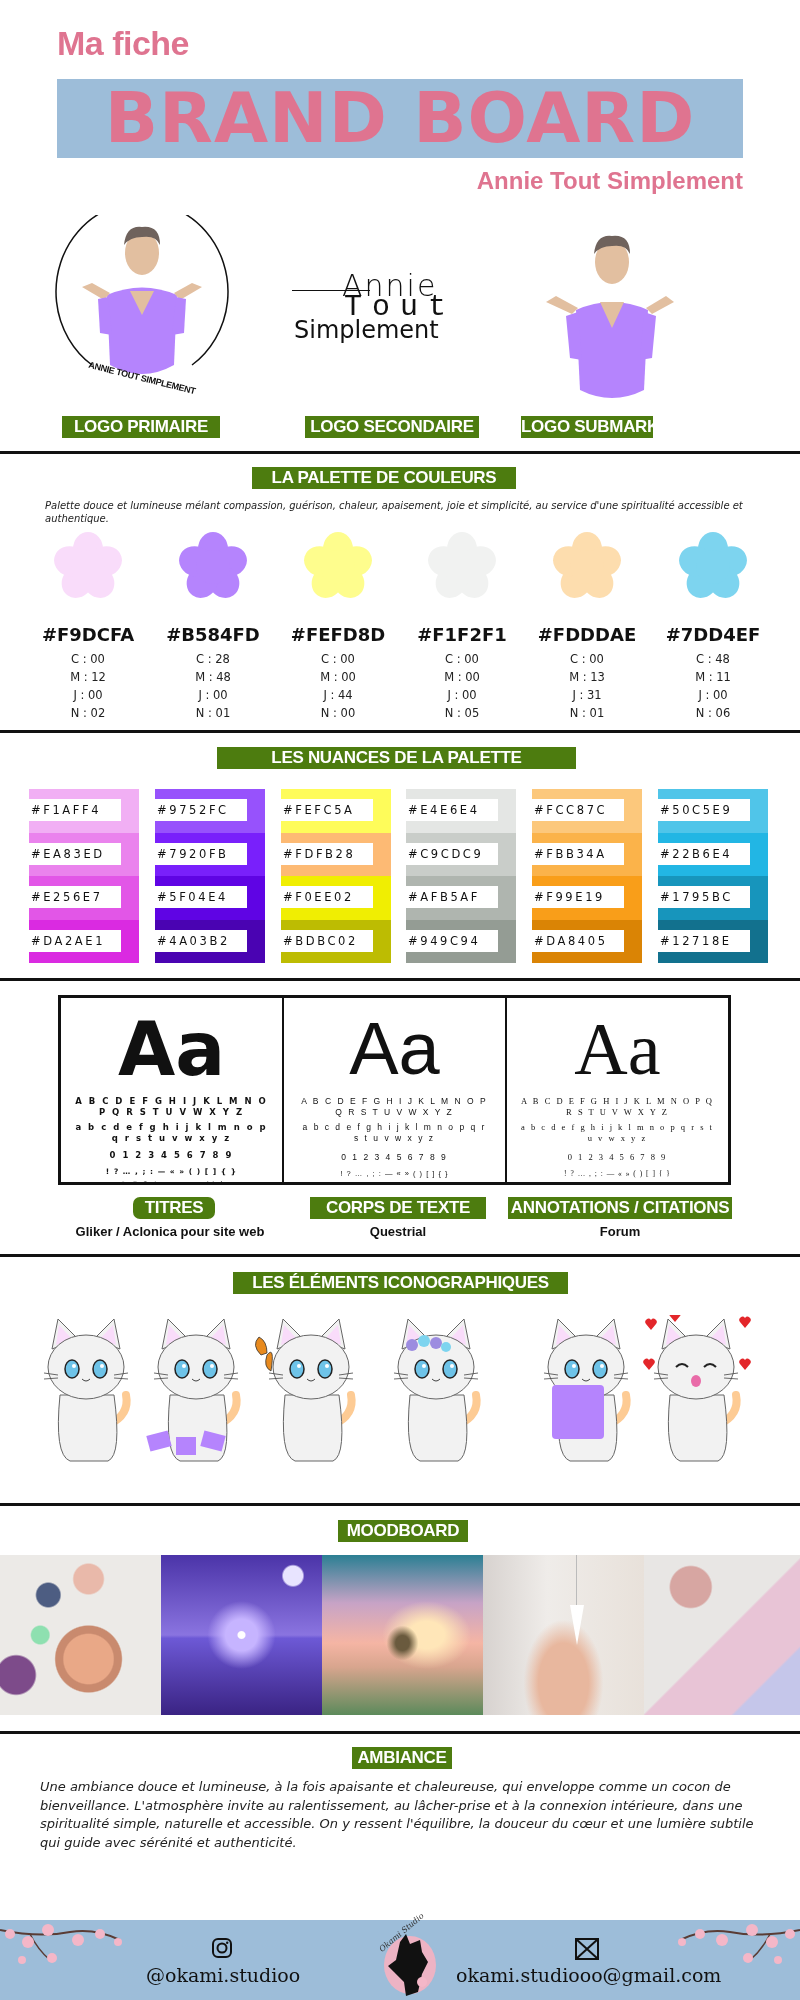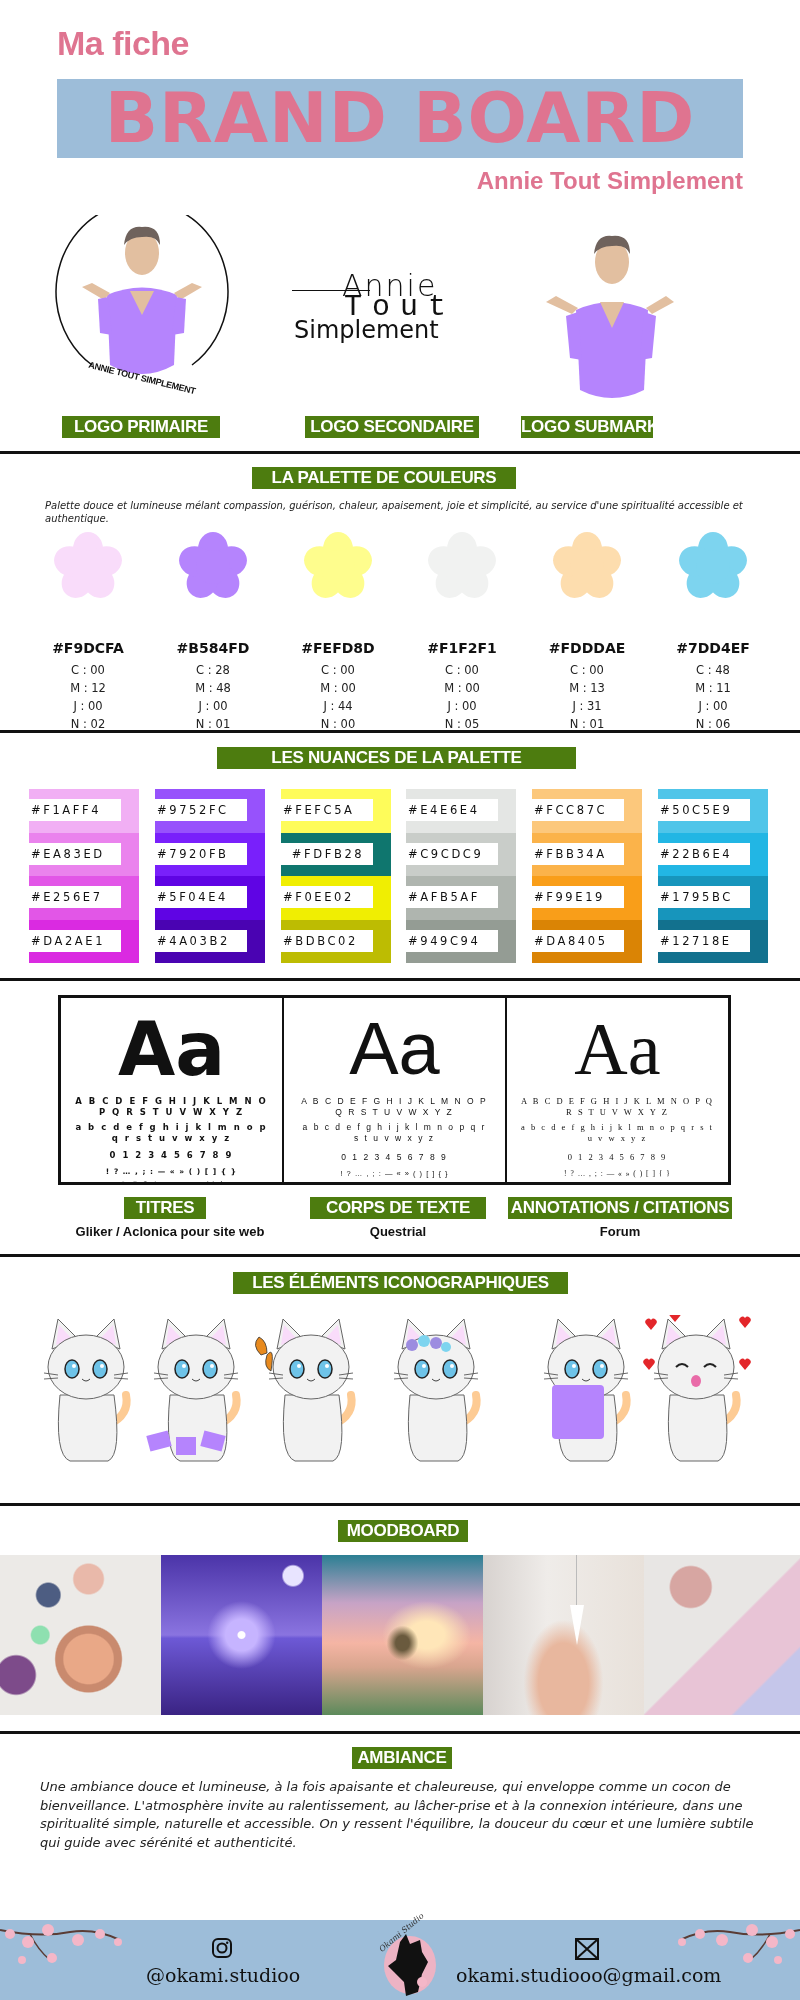--- a/index.html
+++ b/index.html
@@ -13,21 +13,21 @@
   
   .ma-fiche { left: 57px; top: 24px; font-size: 34px; font-weight: bold; letter-spacing: -0.5px; }
   .banner { left: 57px; top: 79px; width: 686px; height: 79px; background: #9DBDD9; }
   .banner-text { left: 57px; top: 79px; width: 686px; height: 79px; font-size: 70px; font-weight: bold; color: #DF7490; text-align: center; line-height: 79px; letter-spacing: 1px; font-family: "DejaVu Sans", sans-serif; }
   .subtitle { right: 57px; top: 167px; font-size: 24px; font-weight: bold; }
 
   
   .palette-desc { left: 45px; top: 499px; width: 700px; font-size: 10px; font-style: italic; color: #222; line-height: 13px; font-family: "DejaVu Sans", sans-serif; }
   .swatch-col { position: absolute; top: 530px; width: 110px; text-align: center; }
   .flower { width: 74px; height: 74px; margin: 0 auto; display: block; }
-  .hex { font-family: "DejaVu Sans", sans-serif; font-weight: bold; font-size: 14px; margin-top: 36px; color: #111; }
+  .hex { font-family: "DejaVu Sans", sans-serif; font-weight: bold; font-size: 18px; margin-top: 20px; color: #111; }
   .cmyk { font-size: 11.5px; line-height: 16px; color: #222; font-family: "DejaVu Sans", sans-serif; margin-top: 2px; }
 
   
   .shade-col { position: absolute; top: 789px; width: 110px; height: 174px; }
   .shade-row { position: relative; height: 43.5px; }
   .shade-label { position: absolute; left: 0; top: 10px; width: 92px; height: 22px; background: #fff; font-size: 11.5px; letter-spacing: 2.6px; line-height: 22px; padding-left: 2px; color: #111; font-family: "DejaVu Sans", sans-serif; white-space: nowrap; overflow: hidden; }
 
   
   .typo-box { position: absolute; left: 58px; top: 995px; width: 673px; height: 190px; border: 3px solid #111; display: flex; }
   .typo-cell { flex: 1; text-align: center; padding-top: 14px; border-right: 2px solid #111; overflow: hidden; }
@@ -230,21 +230,21 @@
         <div class="shade-label">#5F04E4</div>
       </div>
       <div class="shade-row" style="background:#4A03B2;">
         <div class="shade-label">#4A03B2</div>
       </div>
     </div>
     <div class="shade-col" style="left: 281px;">
       <div class="shade-row" style="background:#FEFC5A;">
         <div class="shade-label">#FEFC5A</div>
       </div>
-      <div class="shade-row" style="background:#0f766e;text-align:center;">
+      <div class="shade-row" style="background:#fdba74;">
         <div class="shade-label">#FDFB28</div>
       </div>
       <div class="shade-row" style="background:#F0EE02;">
         <div class="shade-label">#F0EE02</div>
       </div>
       <div class="shade-row" style="background:#BDBC02;">
         <div class="shade-label">#BDBC02</div>
       </div>
     </div>
     <div class="shade-col" style="left: 406px;">
@@ -314,21 +314,21 @@
   <div class="typo-cell">
     <div class="aa aa3">Aa</div>
     <div class="glyphs g3">A B C D E F G H I J K L M N O P Q R S T U V W X Y Z</div>
     <div class="glyphs g3">a b c d e f g h i j k l m n o p q r s t u v w x y z</div>
     <div class="glyphs g3" style="margin-top:8px;">0 1 2 3 4 5 6 7 8 9</div>
     <div class="glyphs g3 small" style="margin-top:6px;">! ? … , ; : — « » ( ) [ ] { }</div>
 
   </div>
 </div>
 
-<div class="tag" style="left:124px; top:1197px; width:82px;">TITRES</div>
+<div class="tag" style="left:133px; top:1197px; width:82px;border-radius:7px;">TITRES</div>
 <div class="tag" style="left:310px; top:1197px; width:176px;">CORPS DE TEXTE</div>
 <div class="tag" style="left:508px; top:1197px; width:224px;">ANNOTATIONS / CITATIONS</div>
 
 <div class="font-name" style="left:40px; width:260px;">Gliker / Aclonica pour site web</div>
 <div class="font-name" style="left:310px; width:176px;">Questrial</div>
 <div class="font-name" style="left:508px; width:224px;">Forum</div>
 
 <div class="hr" style="top:1254px;"></div>
 
 <div class="tag" style="left:233px; top:1272px; width:335px;">LES ÉLÉMENTS ICONOGRAPHIQUES</div>

